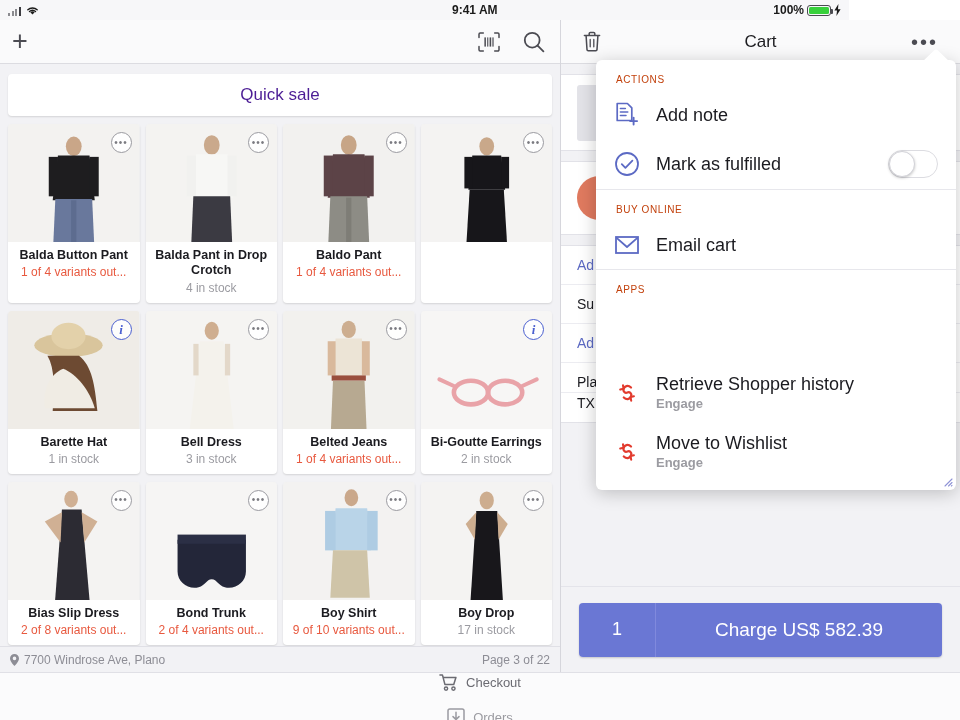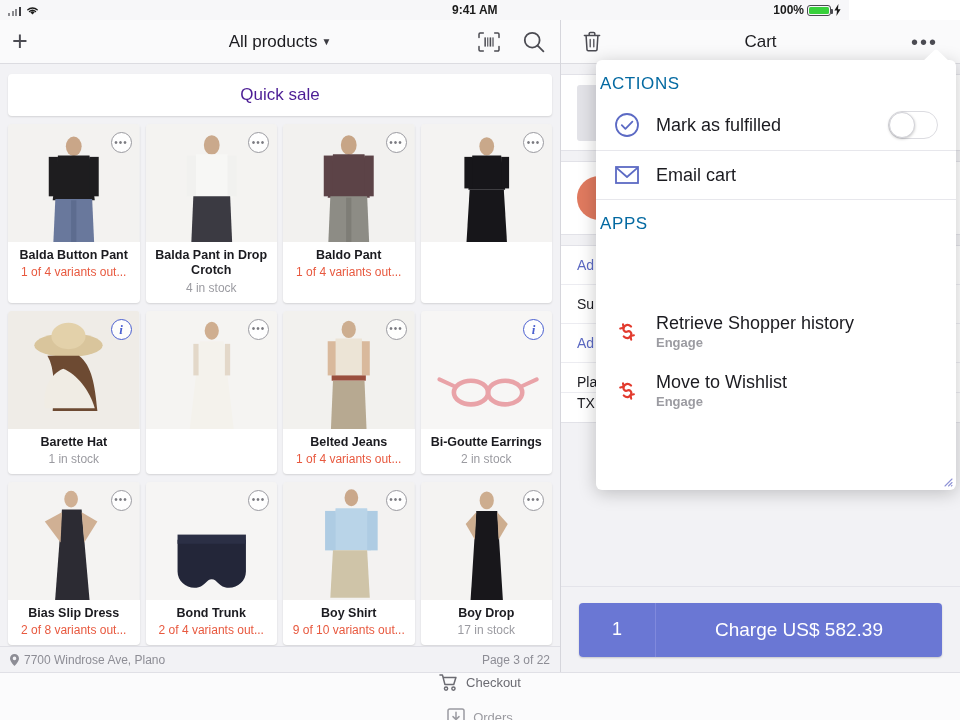--- a/index.html
+++ b/index.html
@@ -122,21 +122,21 @@
   .popover {
     position:absolute; top:60px; left:596px; width:360px; height:430px;
     background:#fff; border-radius:6px;
     box-shadow: 0 3px 18px rgba(0,0,0,.22);
     overflow:hidden; z-index: 30;
   }
   .pop-notch {
     position:absolute; top:49px; left:921px; width:30px; height:14px; z-index:31;
   }
   .pop-section-hdr {
-    padding: 14px 4px 6px; font-size:17px; color:#0369a1; letter-spacing:.6px;
+    padding: 14px 20px 6px; font-size:10px; color:#c2410c; letter-spacing:.6px;
   }
   .pop-item {
     display:flex; align-items:center; gap:16px; padding: 11px 18px; min-height:46px;
   }
   .pop-item .lbl { font-size:18px; color:#1b1b20; }
   .pop-item .sub { font-size:13px; color:#9b9ba1; margin-top:1px;font-weight:bold;}
   .pop-item .txtwrap{ display:flex; flex-direction:column; }
   .pop-divider { height:1px; background:#e7e7ec; }
   .toggle {
     margin-left:auto; width:50px;height:28px;border-radius:14px;
@@ -185,23 +185,20 @@
         </span>
       <svg width="7" height="12" viewBox="0 0 7 12">
         <path d="M4.4 0 L0.4 6.4 H3 L2.4 12 L6.6 5.2 H4 Z" fill="#1a1a1a"></path>
       </svg>
     </div>
   </div>
 
   <div class="left-pane">
     <div class="nav">
       <div class="nav-plus">+</div>
-      <div class="nav-title">
-        <span>All products</span><span class="caret">▼</span>
-      </div>
       <div class="nav-right">
         <svg width="22" height="20" viewBox="0 0 22 20">
           <path d="M1 5.5V2.2A1.2 1.2 0 0 1 2.2 1H5.3M16.7 1h3.1A1.2 1.2 0 0 1 21 2.2v3.3M21 14.5v3.3a1.2 1.2 0 0 1-1.2 1.2h-3.1M5.3 19H2.2A1.2 1.2 0 0 1 1 17.8v-3.3" stroke="#4b4b52" stroke-width="1.5" fill="none" stroke-linecap="round"></path>
           <g fill="#4b4b52">
               <rect x="6.4" y="5.4" width="1.5" height="9.2"></rect>
               <rect x="9.2" y="5.4" width="1.1" height="9.2"></rect>
               <rect x="11.6" y="5.4" width="1.6" height="9.2"></rect>
               <rect x="14.4" y="5.4" width="1.2" height="9.2"></rect>
             </g>
         </svg>
@@ -306,20 +303,24 @@
           <div class="tile-img">
        <svg class="ph" viewBox="0 0 100 118" preserveAspectRatio="xMidYMid slice">
               <rect width="100" height="118" fill="#f5f4f2"></rect>
    <ellipse cx="50" cy="15" rx="5.4" ry="6.8" fill="#cfae90"></ellipse>
    <path d="M41 23h18l9 78H32Z" fill="#f4f2ec"></path>
               <rect x="36" y="25" width="4" height="24" fill="#e3d8c9"></rect>
               <rect x="60" y="25" width="4" height="24" fill="#e3d8c9"></rect>
             </svg>
        <div class="tile-badge">•••</div>
      </div>
+     <div class="tile-meta">
+       <div class="tile-name">Bell Dress</div>
+       <div class="tile-stock">3 in stock</div>
+     </div>
         </div>
         <div class="tile">
           <div class="tile-img">
        <svg class="ph" viewBox="0 0 100 118" preserveAspectRatio="xMidYMid slice">
               <rect width="100" height="118" fill="#f2f1ee"></rect>
    <ellipse cx="50" cy="14" rx="5.4" ry="6.6" fill="#cdae90"></ellipse>
    <path d="M40 21h20l3 30H37Z" fill="#ece4d6"></path>
               <rect x="34" y="23" width="6" height="26" fill="#d9b99c"></rect>
               <rect x="60" y="23" width="6" height="26" fill="#d9b99c"></rect>
    <rect x="37" y="49" width="26" height="4" fill="#9a4f3d"></rect>
@@ -466,32 +467,45 @@
 
   <svg class="pop-notch" viewBox="0 0 30 14">
     <path d="M0 14 L13 1.5 a2.6 2.6 0 0 1 4 0 L30 14 Z" fill="#ffffff"></path>
   </svg>
 
   <div class="popover">
     <div id="pop-content">
         <div class="pop-section-hdr">ACTIONS</div>
         <div class="pop-item">
       <svg width="26" height="26" viewBox="0 0 26 26">
+        <path d="M3.2 1.5h10.2l4.4 4.4v12.6H3.2Z" stroke="#5c6ac4" stroke-width="1.7" fill="none" stroke-linejoin="round"></path>
+        <path d="M6.4 6.6h5M6.4 10h7.4M6.4 13.4h5.6" stroke="#5c6ac4" stroke-width="1.5" stroke-linecap="round"></path>
+        <path d="M19.6 15.6v7M16.1 19.1h7" stroke="#5c6ac4" stroke-width="1.9" stroke-linecap="round"></path>
+      </svg>
+      <div class="txtwrap">
+        <span class="lbl">Add note</span>
+
+      </div>
+
+    </div>
+        <div class="pop-item">
+      <svg width="26" height="26" viewBox="0 0 26 26">
         <circle cx="13" cy="13" r="11" stroke="#5c6ac4" stroke-width="1.8" fill="none"></circle>
         <path d="M7.8 13.2 L11.4 16.8 L18.4 9.6" stroke="#5c6ac4" stroke-width="1.8" fill="none" stroke-linecap="round" stroke-linejoin="round"></path>
       </svg>
       <div class="txtwrap">
         <span class="lbl">Mark as fulfilled</span>
 
       </div>
       <div class="toggle">
             <div class="knob"></div>
           </div>
     </div>
         <div class="pop-divider"></div>
+        <div class="pop-section-hdr">BUY ONLINE</div>
         <div class="pop-item">
       <svg width="26" height="26" viewBox="0 0 26 26">
         <rect x="2" y="5" width="22" height="16" stroke="#5c6ac4" stroke-width="1.8" fill="none"></rect>
         <path d="M2.6 5.8 L13 15 L23.4 5.8" stroke="#5c6ac4" stroke-width="1.8" fill="none" stroke-linejoin="round"></path>
       </svg>
       <div class="txtwrap">
         <span class="lbl">Email cart</span>
 
       </div>
 

